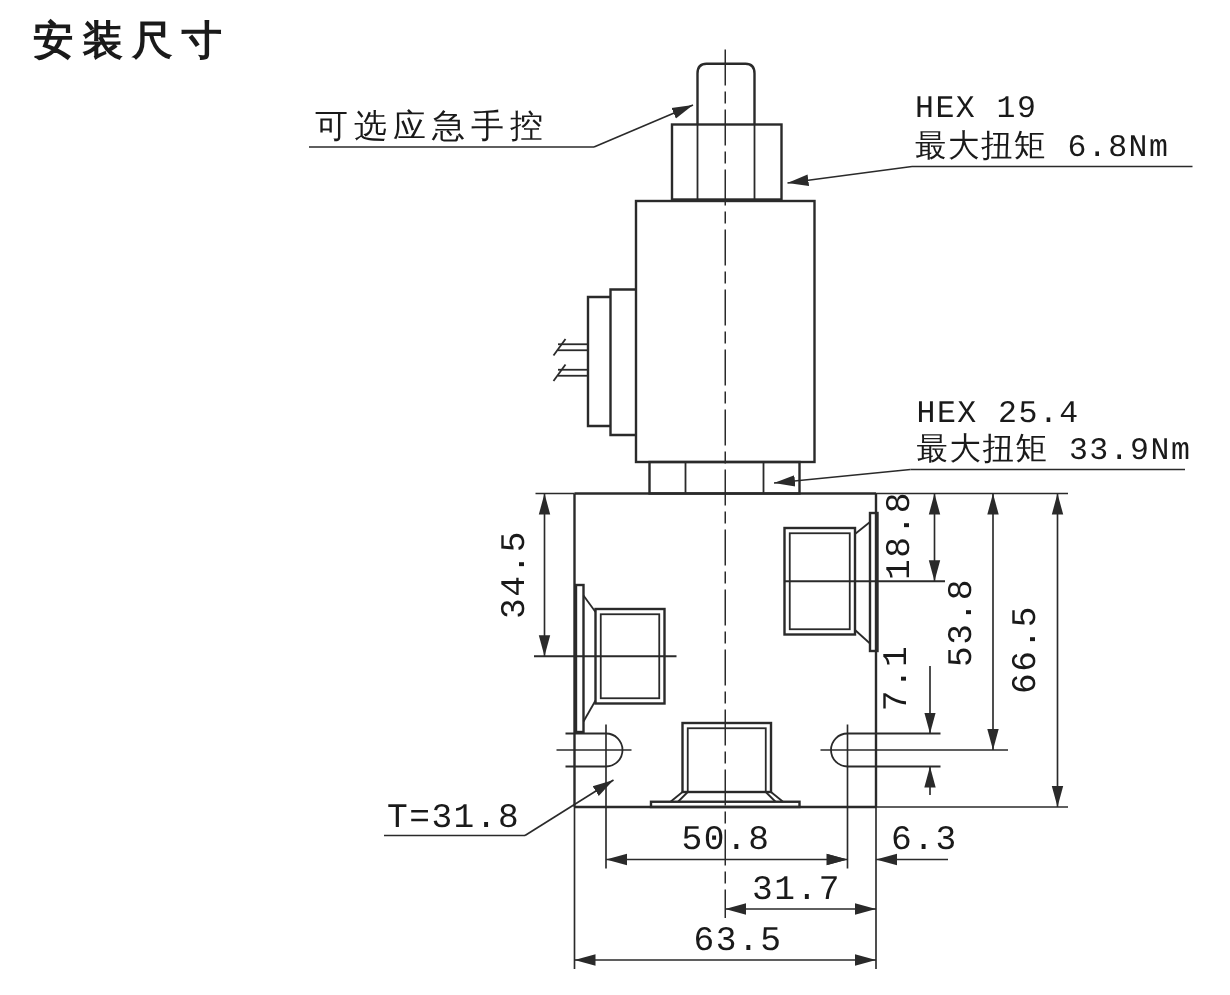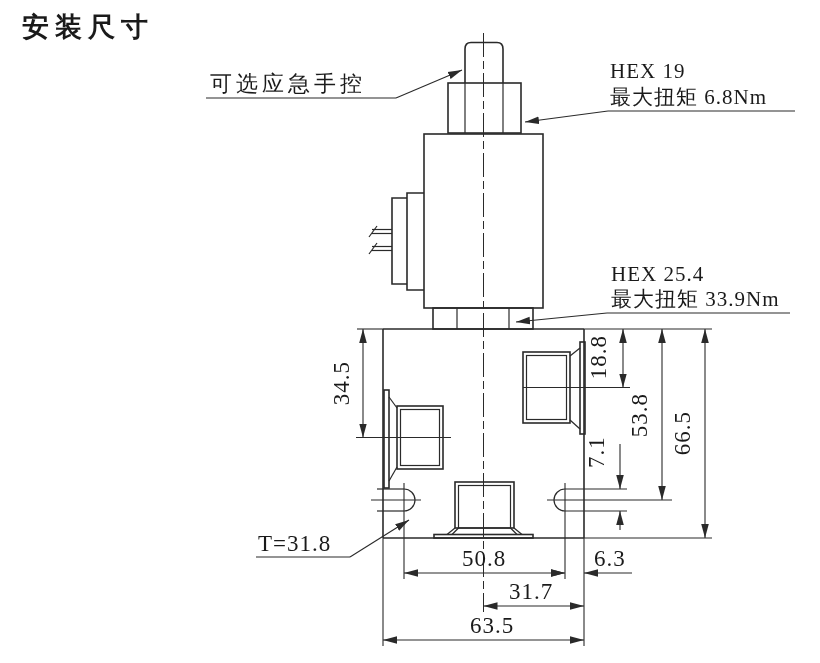--- a/index.html
+++ b/index.html
@@ -1,17 +1,17 @@
 <!DOCTYPE html>
 <html><head>
 <meta charset="utf-8">
 <style>
   html,body{margin:0;padding:0;background:#ffffff;}
   .page{position:relative;width:820px;height:663px;background:#ffffff;overflow:hidden;
-        font-family:Liberation Serif, serif;}
+        font-family:Liberation Mono, monospace;}
   svg{position:absolute;left:0;top:0;}
   .obj{stroke:#2a2a2a;stroke-width:1.6;fill:none;stroke-linecap:butt;}
   .thin{stroke:#2a2a2a;stroke-width:1.2;fill:none;}
   .dim{stroke:#2a2a2a;stroke-width:1.1;fill:none;}
   .cl{stroke:#2a2a2a;stroke-width:1.0;fill:none;stroke-dasharray:24 4 8 4;}
   text{fill:#1a1a1a;}
   .t-title{font-size:27px;font-weight:bold;letter-spacing:6px;}
   .t-cjk{font-size:22px;letter-spacing:4px;}
   .t-note{font-size:21px;letter-spacing:1px;}
   .t-dim{font-size:23px;letter-spacing:1px;}

